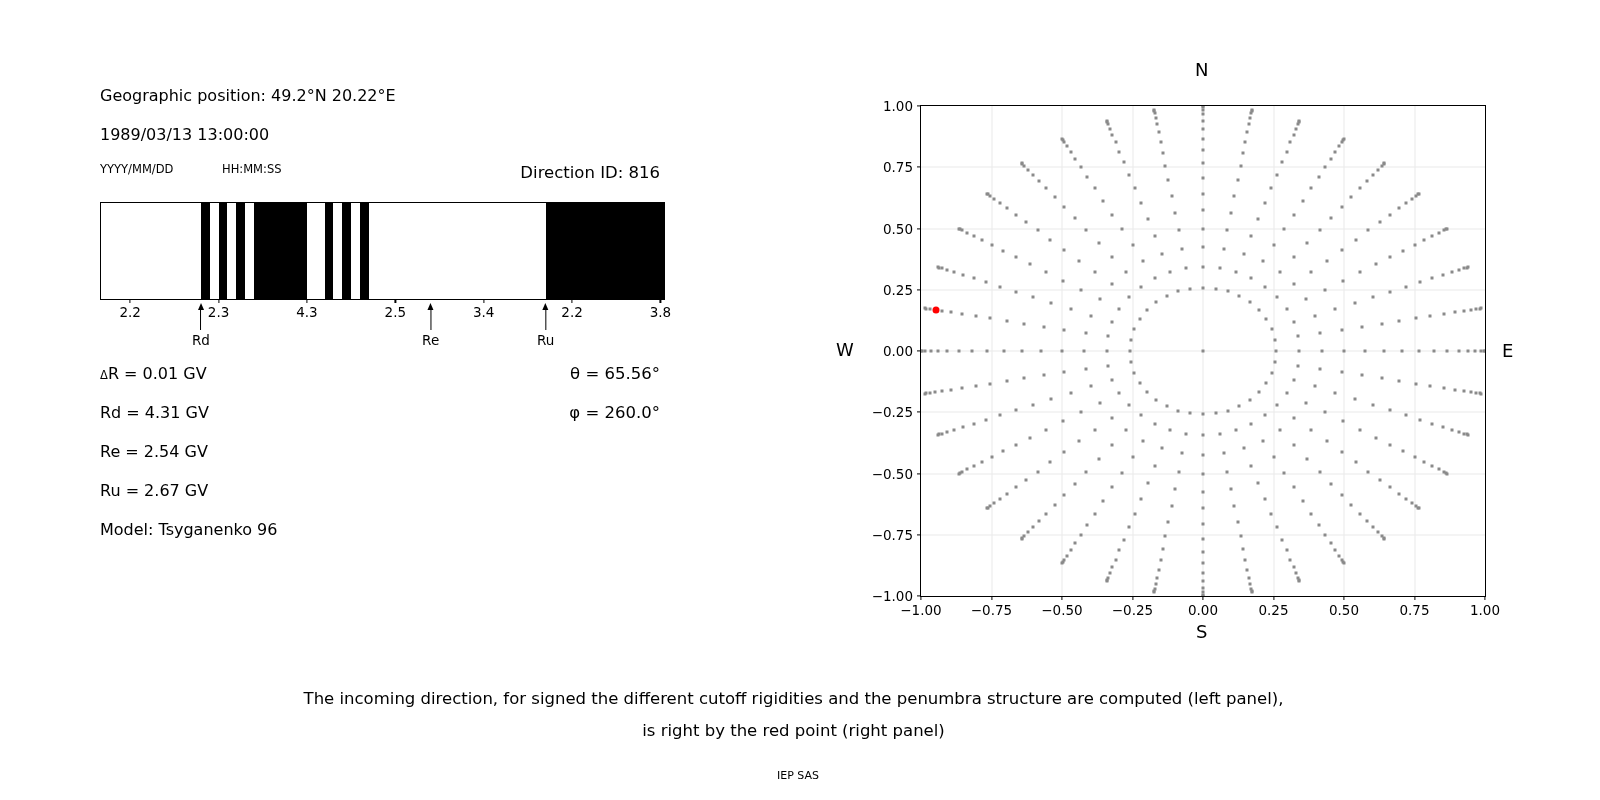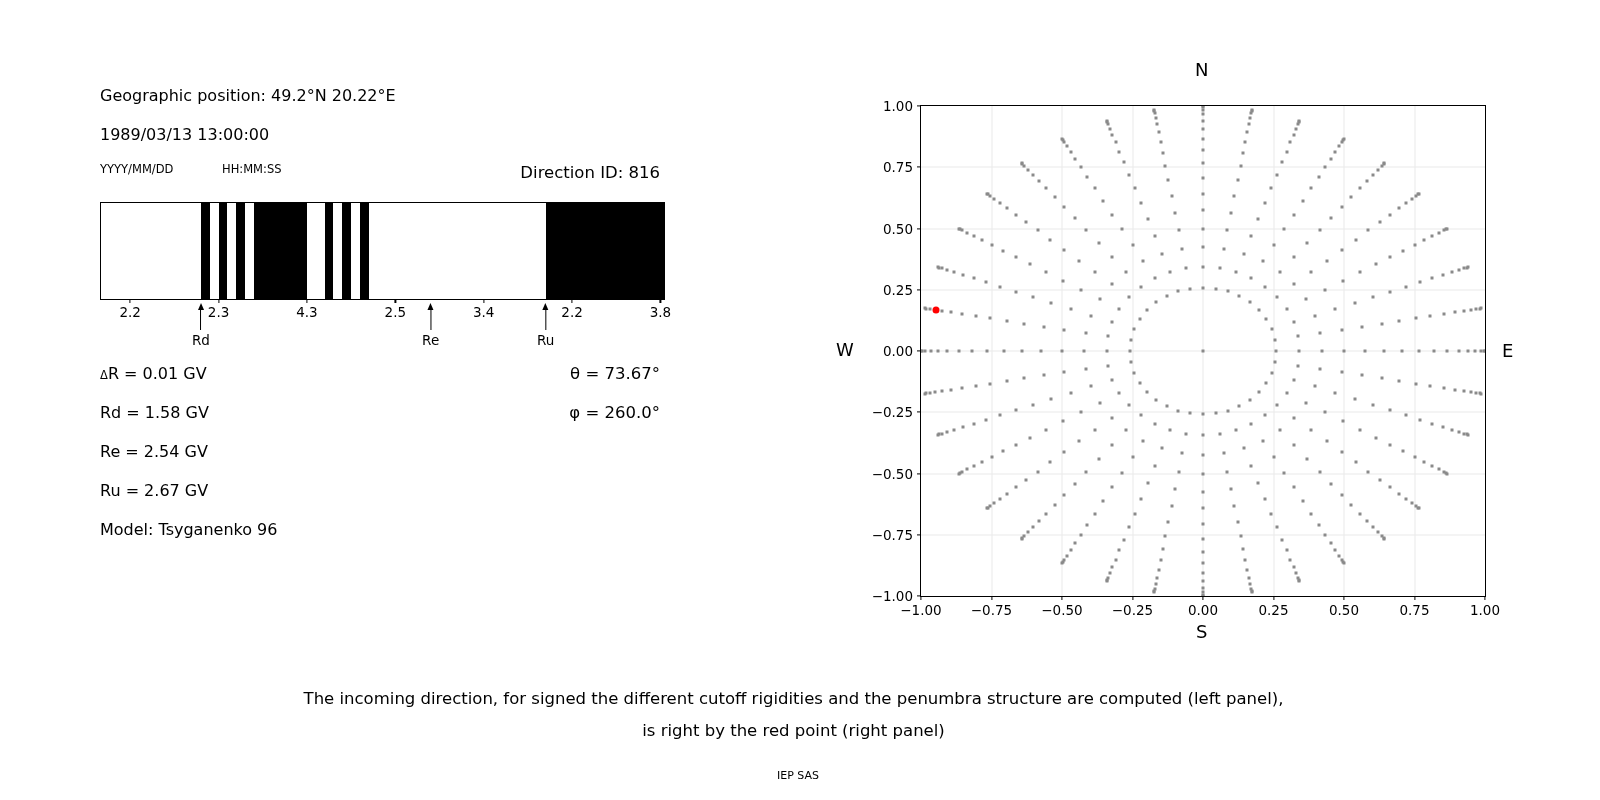--- a/index.html
+++ b/index.html
@@ -106,26 +106,26 @@
       </div>
       <div class="bc-arrow" style="left: 78.9639%;">
         <div class="head"></div>
         <div class="shaft"></div>
         <div class="alabel">Ru</div>
       </div>
     </div>
 </div>
 
 <div class="abs inforow" style="top:364px;"><span class="dsym">Δ</span><span>R = 0.01 GV</span></div>
-<div class="abs inforow" style="top:403px;">Rd = 1.58 GV</div>
+<div class="abs inforow" style="top:403px;">Rd = 4.31 GV</div>
 <div class="abs inforow" style="top:442px;">Re = 2.54 GV</div>
 <div class="abs inforow" style="top:481px;">Ru = 2.67 GV</div>
 <div class="abs inforow" style="top:520px;">Model: Tsyganenko 96</div>
 
-<div class="abs anglerow" style="top:364px;"><span>θ</span><span> = 73.67°</span></div>
+<div class="abs anglerow" style="top:364px;"><span>θ</span><span> = 65.56°</span></div>
 <div class="abs anglerow" style="top:403px;"><span>φ</span><span> = 260.0°</span></div>
 
 <div class="abs compass" id="compass-n">N</div>
 <div class="abs compass" id="compass-s">S</div>
 <div class="abs compass" id="compass-w">W</div>
 <div class="abs compass" id="compass-e">E</div>
 
 <div id="dirplot" class="abs">
   <div class="inner">
       <div class="gridv" style="left: 12.5%; background: rgb(233, 233, 233);"></div>

